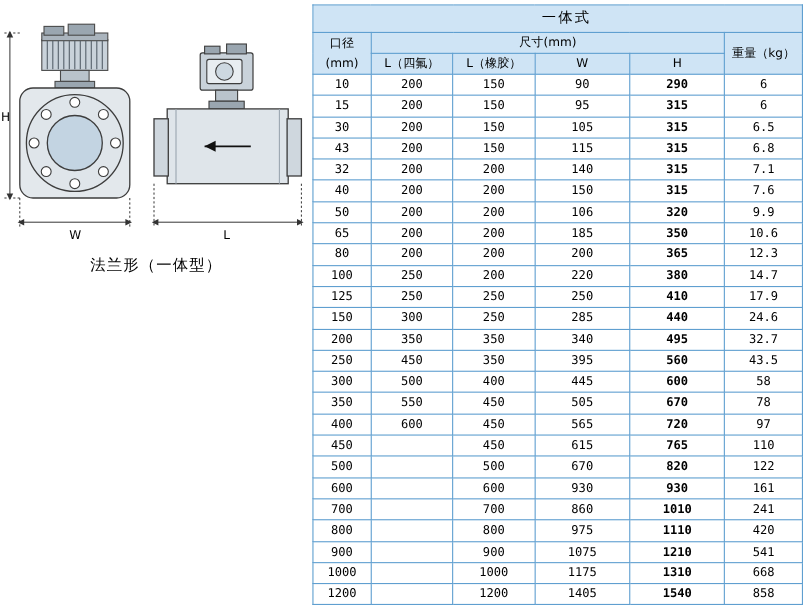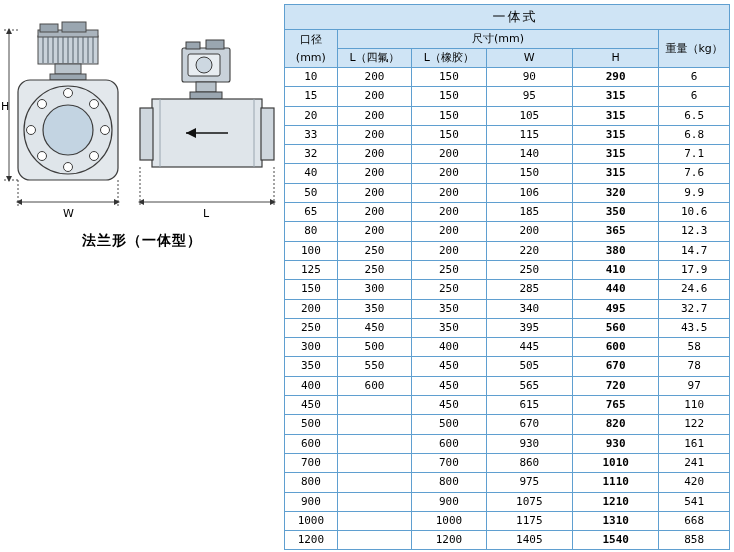--- a/index.html
+++ b/index.html
@@ -13,21 +13,21 @@
 
   
   .figure{
     position:absolute;left:0;top:0;width:284px;height:270px;
   }
   .fig-caption{
     position:absolute;left:0;top:232px;width:284px;
     text-align:center;
     font-size:14px;color:#000;
     font-family:"DejaVu Sans","Liberation Sans",sans-serif;
-    font-weight:bold;
+    font-weight:normal;
     letter-spacing:1px;
   }
 
   
   .tbl-wrap{
     position:absolute;left:284px;top:4px;
     width:446px;
   }
   table{
     border-collapse:collapse;
@@ -199,29 +199,29 @@
           </tr>
           <tr>
             <td class="col-d">15</td>
             <td class="col-a">200</td>
             <td class="col-b">150</td>
             <td class="col-w">95</td>
             <td class="col-h">315</td>
             <td class="col-kg">6</td>
           </tr>
           <tr>
-            <td class="col-d">20</td>
+            <td class="col-d">30</td>
             <td class="col-a">200</td>
             <td class="col-b">150</td>
             <td class="col-w">105</td>
             <td class="col-h">315</td>
             <td class="col-kg">6.5</td>
           </tr>
           <tr>
-            <td class="col-d">33</td>
+            <td class="col-d">43</td>
             <td class="col-a">200</td>
             <td class="col-b">150</td>
             <td class="col-w">115</td>
             <td class="col-h">315</td>
             <td class="col-kg">6.8</td>
           </tr>
           <tr>
             <td class="col-d">32</td>
             <td class="col-a">200</td>
             <td class="col-b">200</td>

